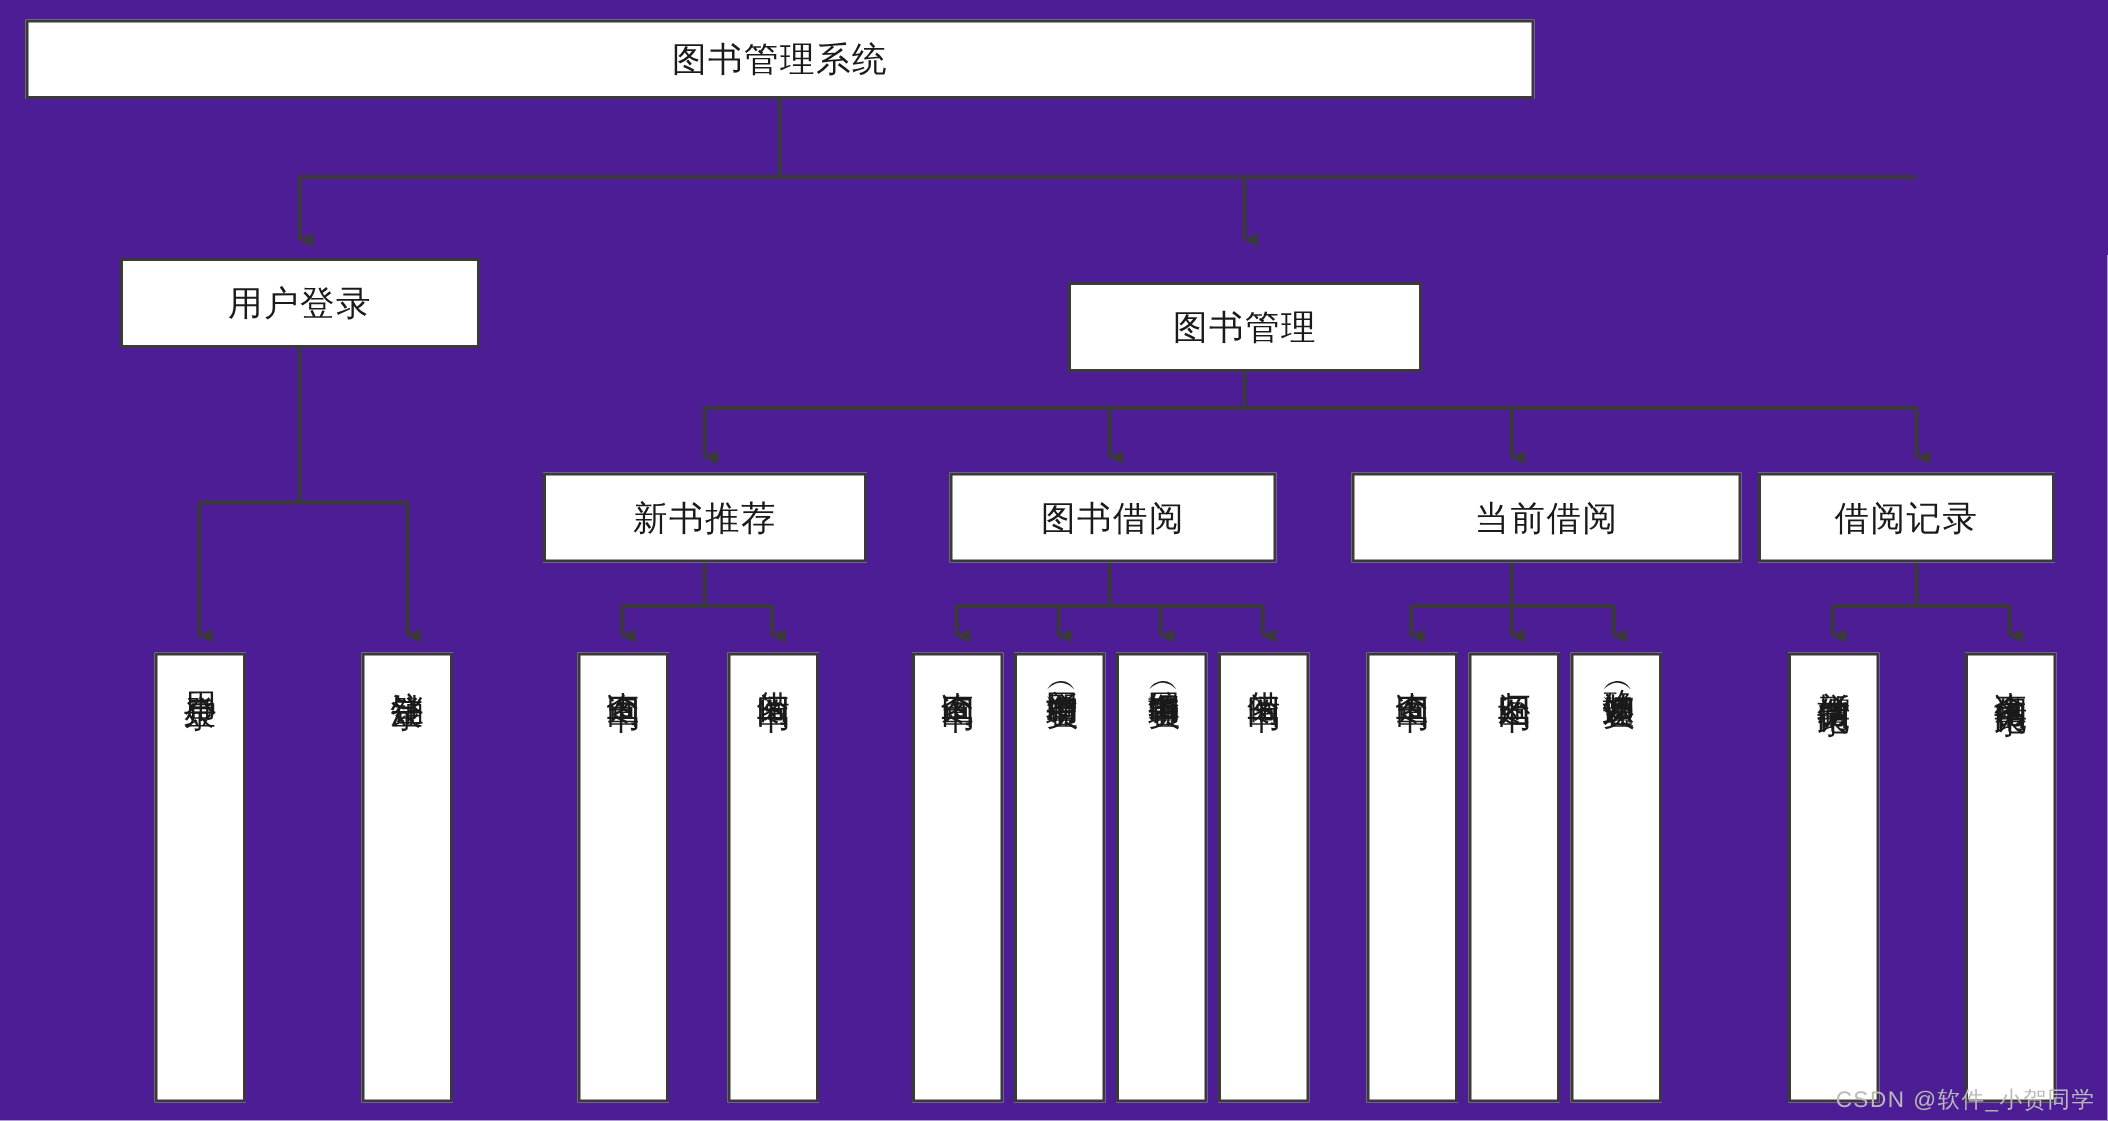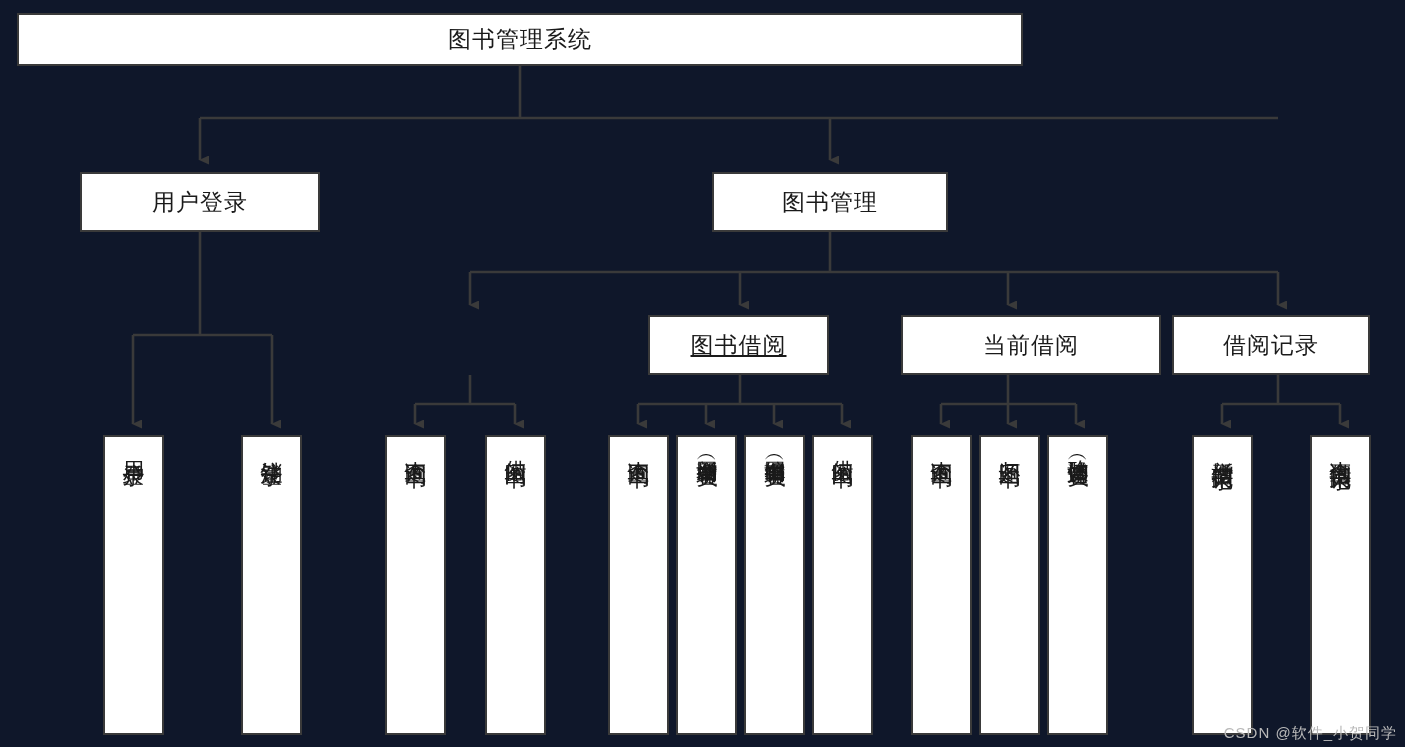--- a/index.html
+++ b/index.html
@@ -7,21 +7,21 @@
     padding: 0;
     background: #ffffff;
   }
   body {
     font-family: "Liberation Sans", "DejaVu Sans", sans-serif;
   }
   #canvas {
     position: relative;
     width: 1405px;
     height: 747px;
-    background: #0f172a;
+    background: #4c1d95;
     overflow: hidden;
   }
   svg.connectors {
     position: absolute;
     left: 0;
     top: 0;
     width: 1405px;
     height: 747px;
     pointer-events: none;
   }
@@ -122,25 +122,28 @@
     </g>
   </svg>
 
   <div class="node horiz" style="left:17px; top:13px; width:1006px; height:53px;">
     <span>图书管理系统</span>
   </div>
 
   <div class="node horiz" style="left:80px; top:172px; width:240px; height:60px;">
     <span>用户登录</span>
   </div>
-  <div class="node horiz" style="left:712px; top:172px; width:236px; height:60px;">
+  <div class="node horiz" style="left:712px; top:188px; width:236px; height:60px;">
     <span>图书管理</span>
   </div>
 
-  <div class="node horiz" style="left:648px; top:315px; width:181px; height:60px;text-decoration:underline;">
+  <div class="node horiz" style="left:362px; top:315px; width:216px; height:60px;">
+    <span>新书推荐</span>
+  </div>
+  <div class="node horiz" style="left:633px; top:315px; width:218px; height:60px;">
     <span>图书借阅</span>
   </div>
   <div class="node horiz" style="left:901px; top:315px; width:260px; height:60px;">
     <span>当前借阅</span>
   </div>
   <div class="node horiz" style="left:1172px; top:315px; width:198px; height:60px;">
     <span>借阅记录</span>
   </div>
 
   <div class="node vert" style="left:103px; top:435px; width:61px; height:300px;">

